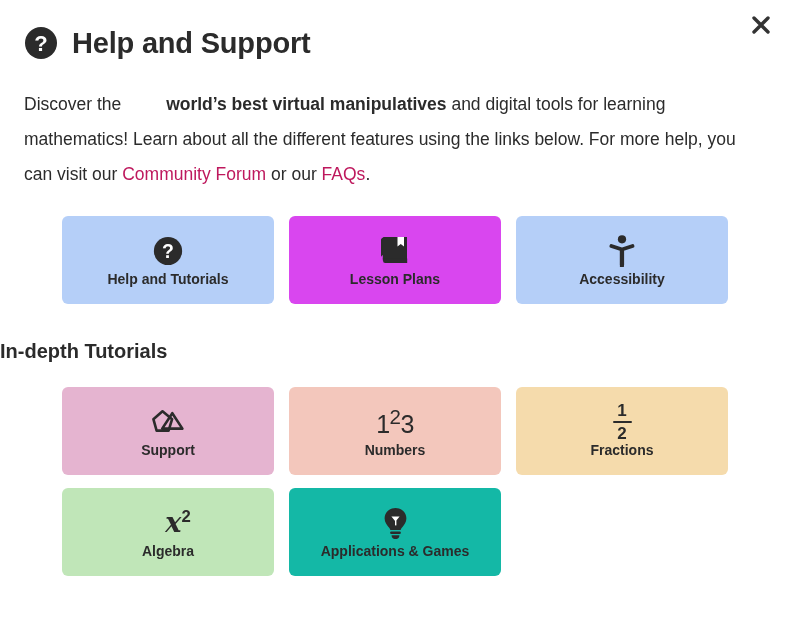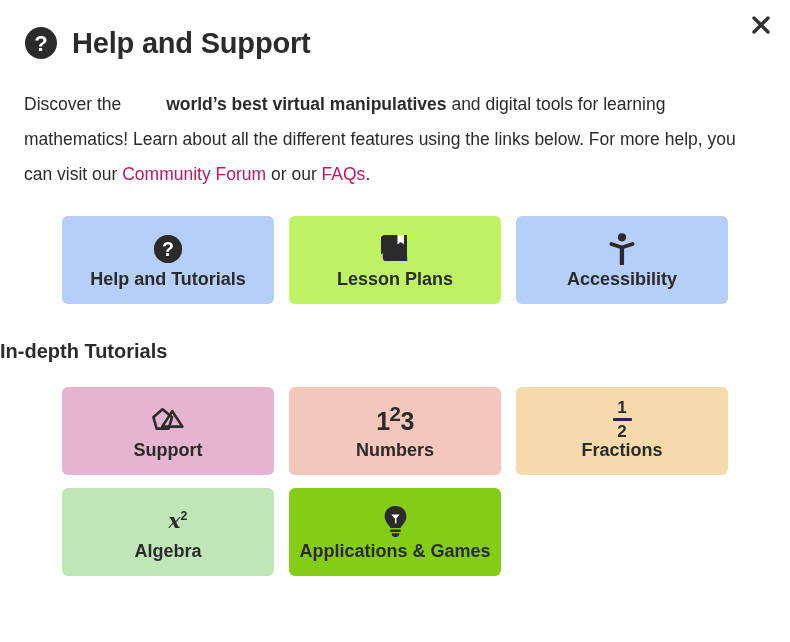--- a/index.html
+++ b/index.html
@@ -98,31 +98,31 @@
   }
   .card-icon {
     height: 36px;
     display: flex;
     align-items: center;
     justify-content: center;
     color: #2b2b2b;
   }
   .card-icon svg { display: block; }
   .card-label {
-    font-size: 18px;
+    font-size: 14px;
     font-weight: bold;
     color: #2b2b2b;
     line-height: 1.1;
     white-space: nowrap;
   }
 
   
   .glyph-numbers {
     font-size: 25px;
-    font-weight: bold;
+    font-weight: normal;
     letter-spacing: -0.5px;
     line-height: 1;
     color: #2b2b2b;
   }
   .glyph-numbers sup {
     font-size: 0.82em;
     vertical-align: 0.45em;
     letter-spacing: -0.5px;
   }
   .glyph-fraction {
@@ -137,21 +137,21 @@
   .glyph-fraction .num { padding-bottom: 1px; }
   .glyph-fraction .bar {
     width: 19px;
     height: 2.5px;
     background: #2b2b2b;
     margin: 1px 0;
     border-radius: 1px;
   }
   .glyph-fraction .den { padding-top: 1px; }
   .glyph-algebra {
-    font-size: 20px;
+    font-size: 27px;
     font-weight: bold;
     font-style: italic;
     font-family: "DejaVu Serif", serif;
     line-height: 1;
     color: #2b2b2b;
     margin-left: 20px;
   }
   .glyph-algebra sup {
     font-size: 0.62em;
     vertical-align: 0.62em;
@@ -196,21 +196,21 @@
     <button class="card" style="background:#b5cff8">
       <span class="card-icon">
         <svg width="30" height="30" viewBox="0 0 34 34" aria-hidden="true">
           <circle cx="17" cy="17" r="16" fill="#2b2b2b"></circle>
           <text x="17" y="25" text-anchor="middle" font-family="Liberation Sans, sans-serif" font-size="22" font-weight="bold" fill="#ffffff">?</text>
         </svg>
       </span>
       <span class="card-label">Help and Tutorials</span>
     </button>
 
-    <button class="card" style="background:#bef264">
+    <button class="card" style="background:#d946ef">
       <span class="card-icon">
         <svg width="29" height="31" viewBox="0 0 29 31" aria-hidden="true">
           <path d="M4 2 h22 v24 h-22 a2.2 2.2 0 0 1 0 -4.4 h20.5 v-2.2 h-20.5 a4.4 4.4 0 0 0 -4.4 4.4 v-17.4 a4.4 4.4 0 0 1 4.4 -4.4 z" fill="#2b2b2b"></path>
           <path d="M4 2 h22 v21.6 h-22 a2.2 2.2 0 0 0 -2.2 2.2 v-21.6 a2.2 2.2 0 0 1 2.2 -2.2 z" fill="#2b2b2b"></path>
           <path d="M16.5 2 h6.5 v9.5 l-3.25 -2.6 l-3.25 2.6 z" fill="#ffffff"></path>
           <path d="M2 25.8 a2.2 2.2 0 0 1 2.2 -2.2 h22 v4.4 h-22 a2.2 2.2 0 0 1 -2.2 -2.2 z" fill="#2b2b2b"></path>
         </svg>
       </span>
       <span class="card-label">Lesson Plans</span>
     </button>
@@ -261,21 +261,21 @@
     </button>
 
     <button class="card" style="background:#c0e6b8">
       <span class="card-icon">
         <span class="glyph-algebra"><span>x</span><sup>2</sup></span>
       </span>
       <span class="card-label">Algebra</span>
     </button>
 
 
-    <button class="card" style="background:#84cc16">
+    <button class="card" style="background:#14b8a6">
       <span class="card-icon">
         <svg width="25" height="32" viewBox="0 0 25 32" aria-hidden="true">
           <path d="M12.5 1 C6.3 1 1.6 5.6 1.6 11.3 c0 4 2.2 6.6 3.9 8.6 c1 1.2 1.6 2 1.8 3.1 h10.4 c0.2 -1.1 0.8 -1.9 1.8 -3.1 c1.7 -2 3.9 -4.6 3.9 -8.6 C23.4 5.6 18.7 1 12.5 1 z" fill="#2b2b2b"></path>
           <path d="M8.4 9.4 h8.2 l-4.1 5.2 z" fill="#ffffff"></path>
           <rect x="12" y="13.4" width="1.4" height="5" fill="#ffffff"></rect>
           <rect x="7.1" y="24.4" width="10.8" height="2.6" rx="1.3" fill="#2b2b2b"></rect>
           <path d="M8.6 28.2 h7.8 a3.9 3.9 0 0 1 -7.8 0 z" fill="#2b2b2b"></path>
         </svg>
       </span>
       <span class="card-label">Applications &amp; Games</span>

